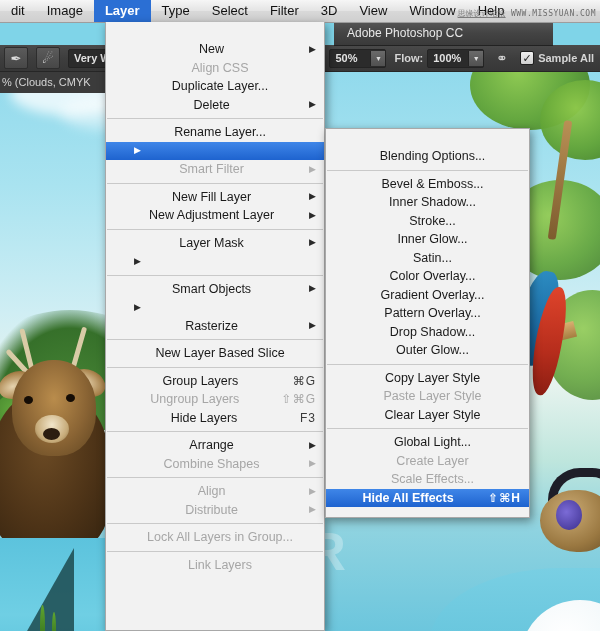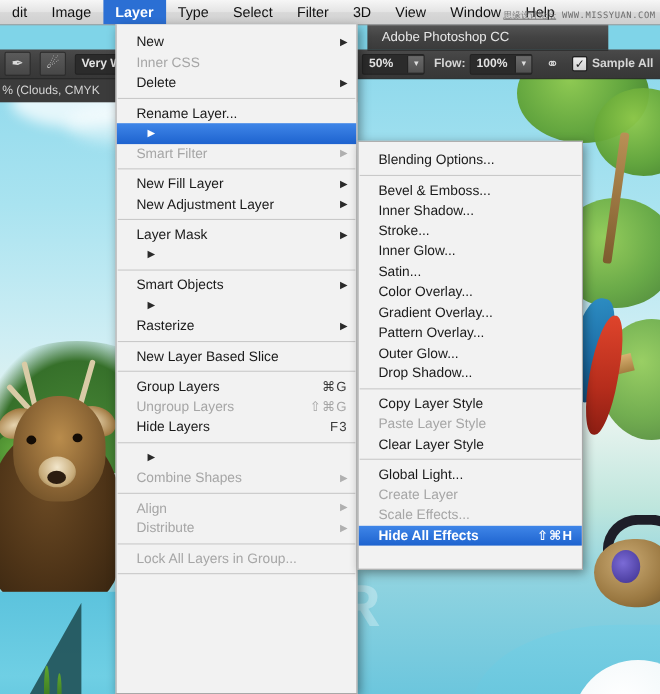--- a/index.html
+++ b/index.html
@@ -98,21 +98,21 @@
       background:linear-gradient(180deg,#efefef,#cfcfcf);display:flex;align-items:center;
       justify-content:center;font-size:11px;color:#222;margin-right:4px;}
   #statusline{position:absolute;left:0;top:71px;width:325px;height:22px;
       background:#3b3b3b;color:#d4d4d4;font-size:11px;line-height:22px;
       padding-left:2px;box-sizing:border-box;white-space:nowrap;overflow:hidden;z-index:28;}
 
   
   .menu{position:absolute;background:#f2f2f2;
       border:1px solid #a8a8a8;border-top:none;
       box-shadow:2px 3px 9px rgba(0,0,0,.42);z-index:50;
-      font-size:12.5px;color:#1a1a1a;padding:7px 0 4px 0;box-sizing:border-box;}
+      font-size:12.5px;color:#1a1a1a;padding:18px 0 4px 0;box-sizing:border-box;text-align:center;}
   #layer-menu{left:105px;top:22px;width:220px;height:609px;overflow:hidden;}
   #layerstyle-menu{left:325px;top:128px;width:205px;height:390px;overflow:hidden;
       border-top:1px solid #a8a8a8;}
   .row{position:relative;height:18.5px;line-height:18.5px;padding:0 8px 0 18px;
       white-space:nowrap;display:flex;align-items:center;cursor:default;}
   .row .txt{flex:1;}
   .row.disabled{color:#a6a6a6;}
   .row.sel{background:linear-gradient(180deg,#3f86e8 0%,#1e63cf 100%);color:#fff;font-weight:bold;}
   .row.sel .sc{color:#fff;}
   .row .sc{color:#3a3a3a;font-size:12px;margin-left:16px;letter-spacing:1px;}
@@ -222,21 +222,24 @@
 </div>
 
 <div id="statusline">% (Clouds, CMYK</div>
 
 <div class="menu" id="layer-menu">
     <div class="row">
       <span class="txt">New</span>
       <span class="caret">▶</span>
     </div>
     <div class="row disabled">
-      <span class="txt">Inner CSS</span>
+      <span class="txt">Align CSS</span>
+    </div>
+    <div class="row">
+      <span class="txt">Duplicate Layer...</span>
     </div>
     <div class="row">
       <span class="txt">Delete</span>
       <span class="caret">▶</span>
     </div>
     <div class="sepline"></div>
     <div class="row">
       <span class="txt">Rename Layer...</span>
     </div>
     <div class="row sel">
@@ -287,40 +290,44 @@
     <div class="row disabled">
       <span class="txt">Ungroup Layers</span>
       <span class="sc">⇧⌘G</span>
     </div>
     <div class="row">
       <span class="txt">Hide Layers</span>
       <span class="sc">F3</span>
     </div>
     <div class="sepline"></div>
     <div class="row">
+      <span class="txt">Arrange</span>
       <span class="caret">▶</span>
     </div>
     <div class="row disabled">
       <span class="txt">Combine Shapes</span>
       <span class="caret">▶</span>
     </div>
     <div class="sepline"></div>
     <div class="row disabled">
       <span class="txt">Align</span>
       <span class="caret">▶</span>
     </div>
     <div class="row disabled">
       <span class="txt">Distribute</span>
       <span class="caret">▶</span>
     </div>
     <div class="sepline"></div>
     <div class="row disabled">
       <span class="txt">Lock All Layers in Group...</span>
     </div>
     <div class="sepline"></div>
+    <div class="row disabled">
+      <span class="txt">Link Layers</span>
+    </div>
   </div>
 
 <div class="menu" id="layerstyle-menu">
     <div class="row">
       <span class="txt">Blending Options...</span>
     </div>
     <div class="sepline"></div>
     <div class="row">
       <span class="txt">Bevel &amp; Emboss...</span>
     </div>
@@ -339,24 +346,24 @@
     <div class="row">
       <span class="txt">Color Overlay...</span>
     </div>
     <div class="row">
       <span class="txt">Gradient Overlay...</span>
     </div>
     <div class="row">
       <span class="txt">Pattern Overlay...</span>
     </div>
     <div class="row">
+      <span class="txt">Drop Shadow...</span>
+    </div>
+    <div class="row">
       <span class="txt">Outer Glow...</span>
-    </div>
-    <div class="row">
-      <span class="txt">Drop Shadow...</span>
     </div>
     <div class="sepline"></div>
     <div class="row">
       <span class="txt">Copy Layer Style</span>
     </div>
     <div class="row disabled">
       <span class="txt">Paste Layer Style</span>
     </div>
     <div class="row">
       <span class="txt">Clear Layer Style</span>

